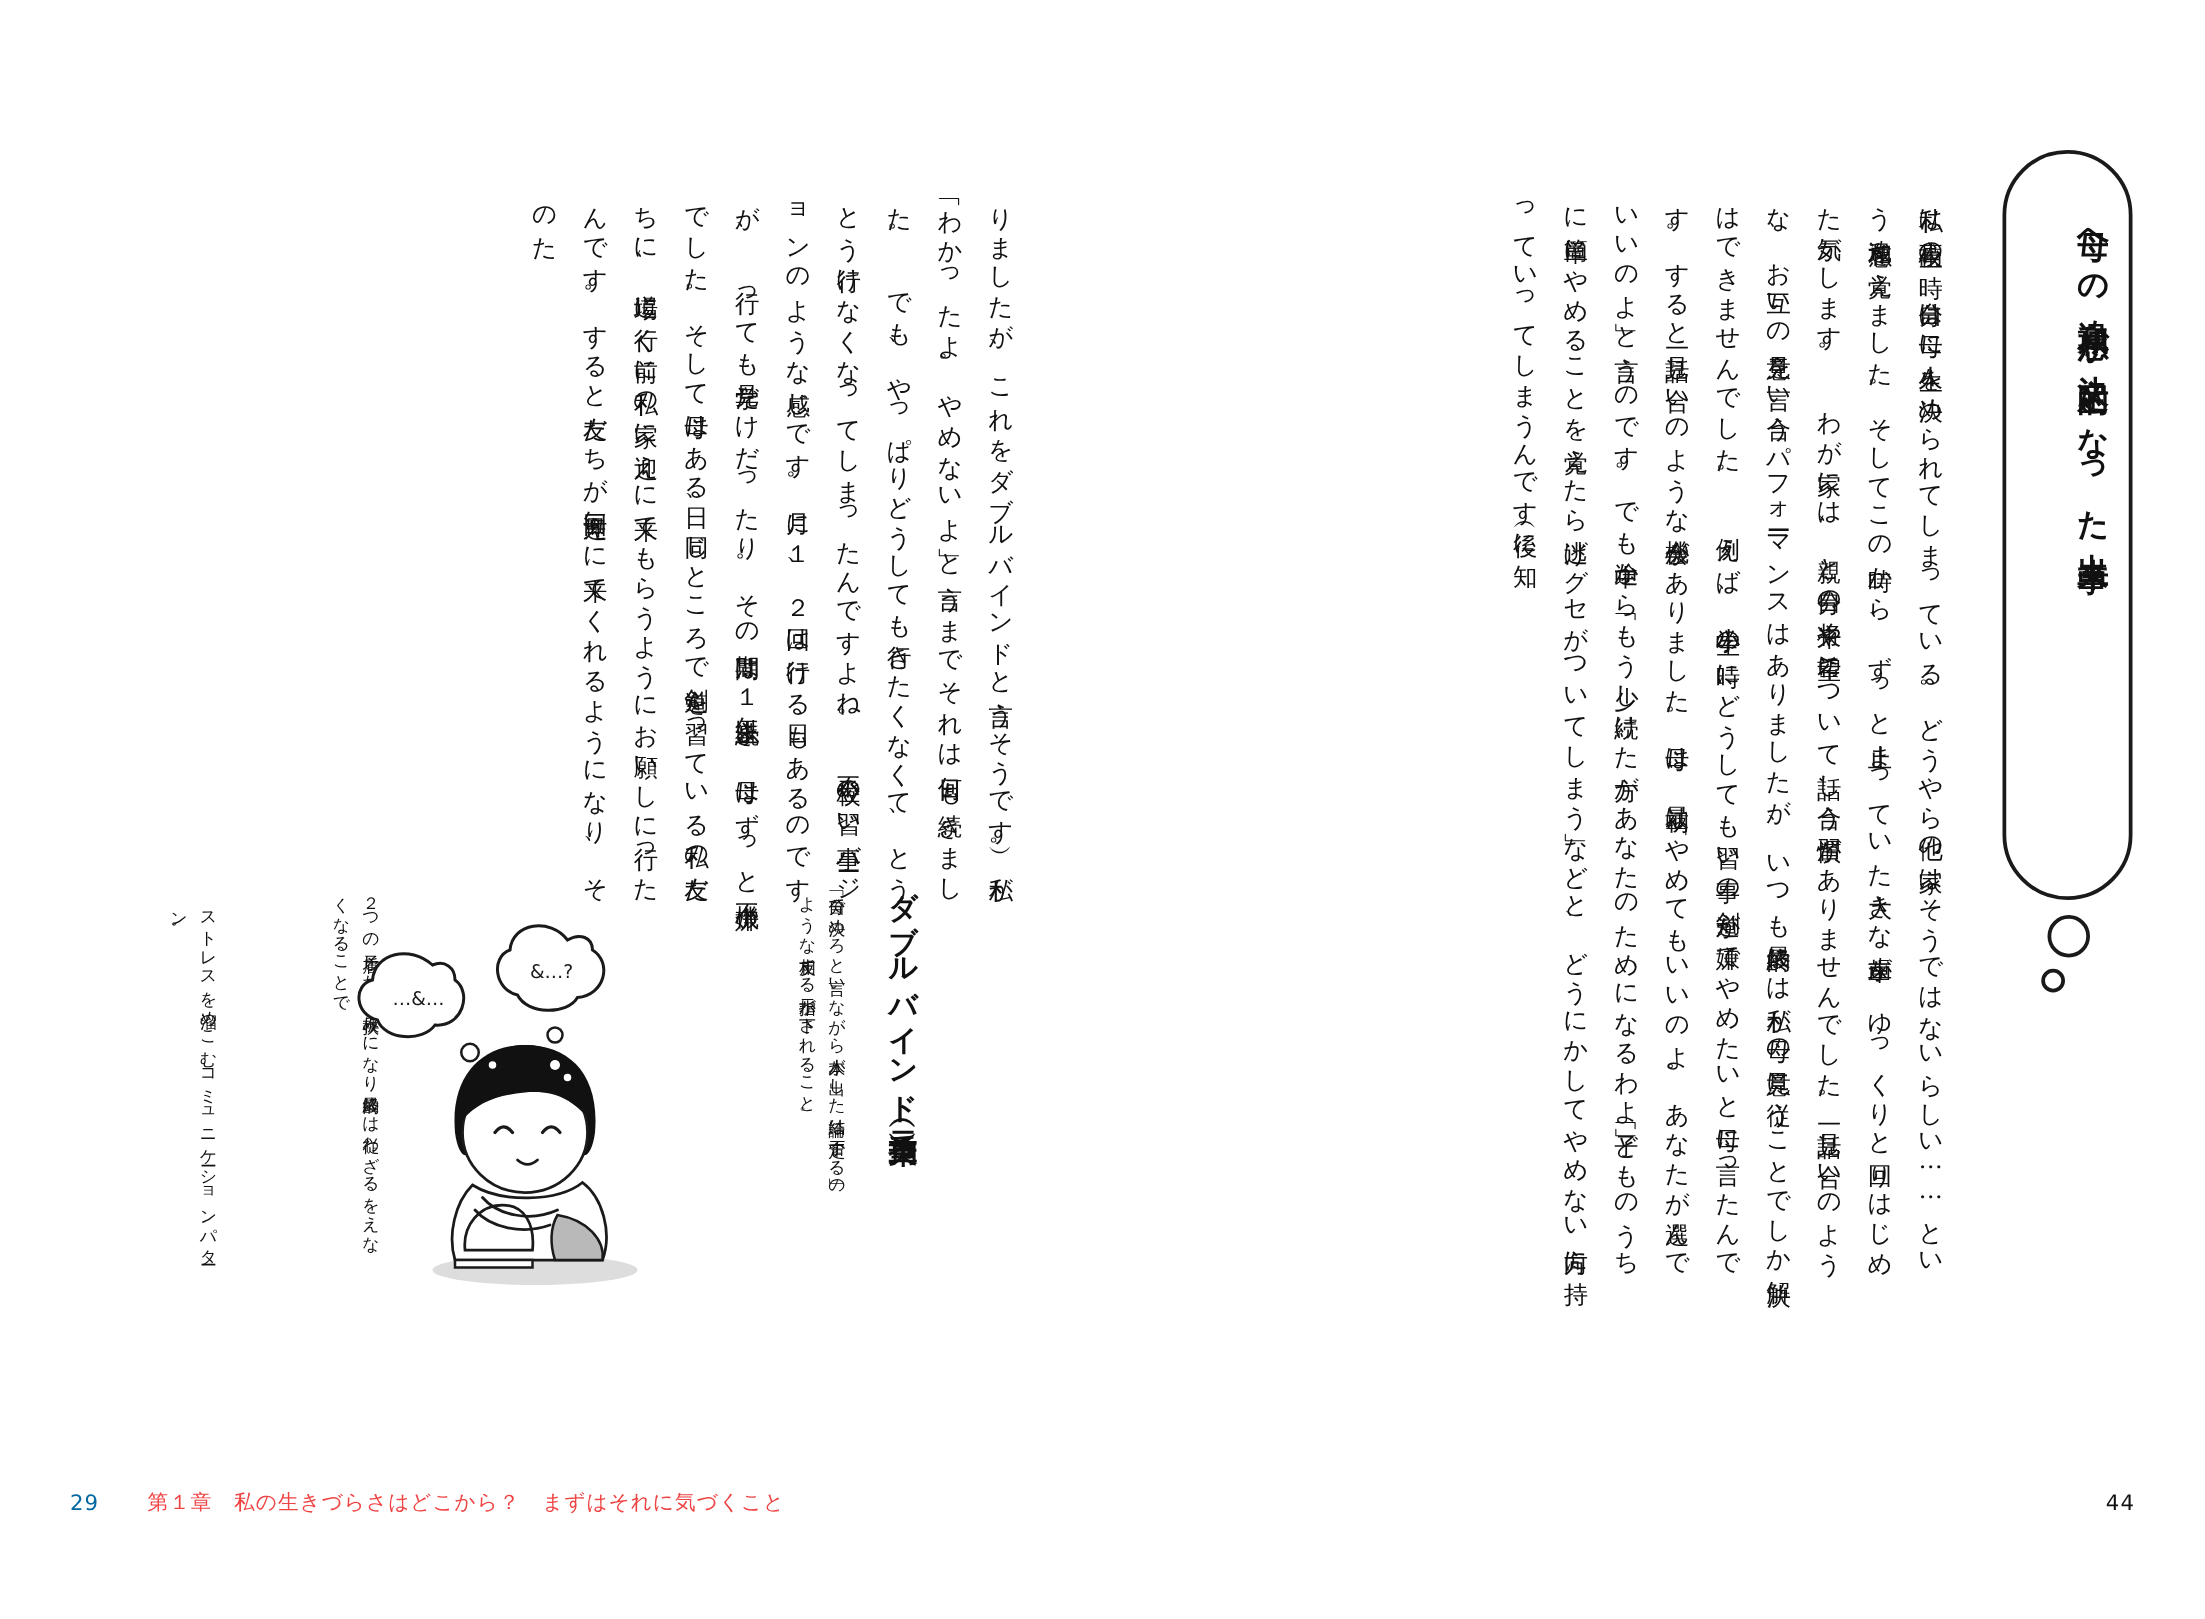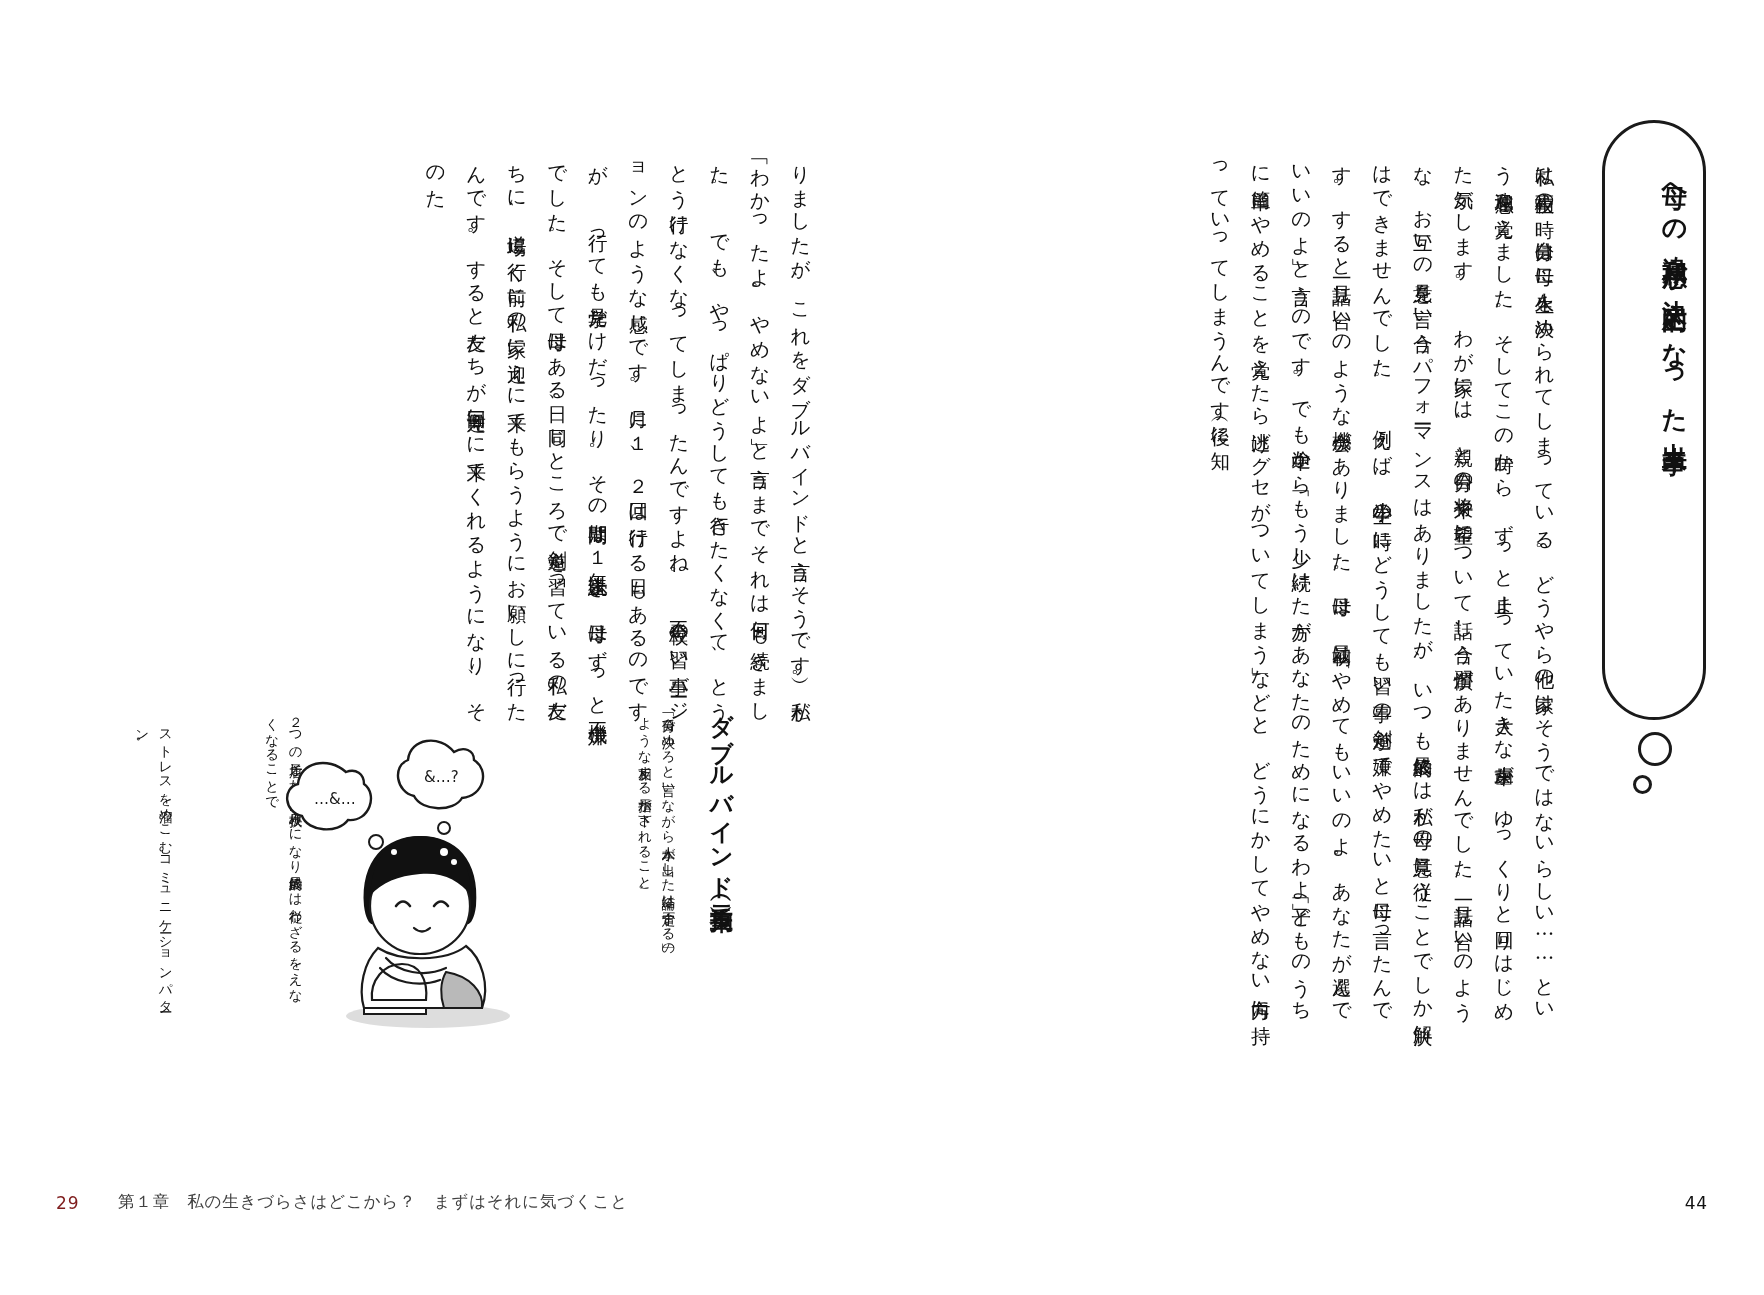--- a/index.html
+++ b/index.html
@@ -175,31 +175,31 @@
     height: 300px;
   }
 
   
   .folio-left {
     position: absolute;
     left: 56px;
     bottom: 82px;
     font-size: 17px;
     font-family: "DejaVu Sans", "Liberation Sans", sans-serif;
-    color: #7f1d1d;
+    color: #0369a1;
     letter-spacing: 0.05em;
   }
   .runhead {
     position: absolute;
     left: 118px;
     bottom: 82px;
     font-size: 16.5px;
     font-family: "DejaVu Sans", "Liberation Sans", sans-serif;
     letter-spacing: 0.05em;
-    color: #404040;
+    color: #ef4444;
   }
   .folio-right {
     position: absolute;
     right: 56px;
     bottom: 82px;
     font-size: 17px;
     font-family: "DejaVu Sans", "Liberation Sans", sans-serif;
     color: #111;
     letter-spacing: 0.05em;
   }

